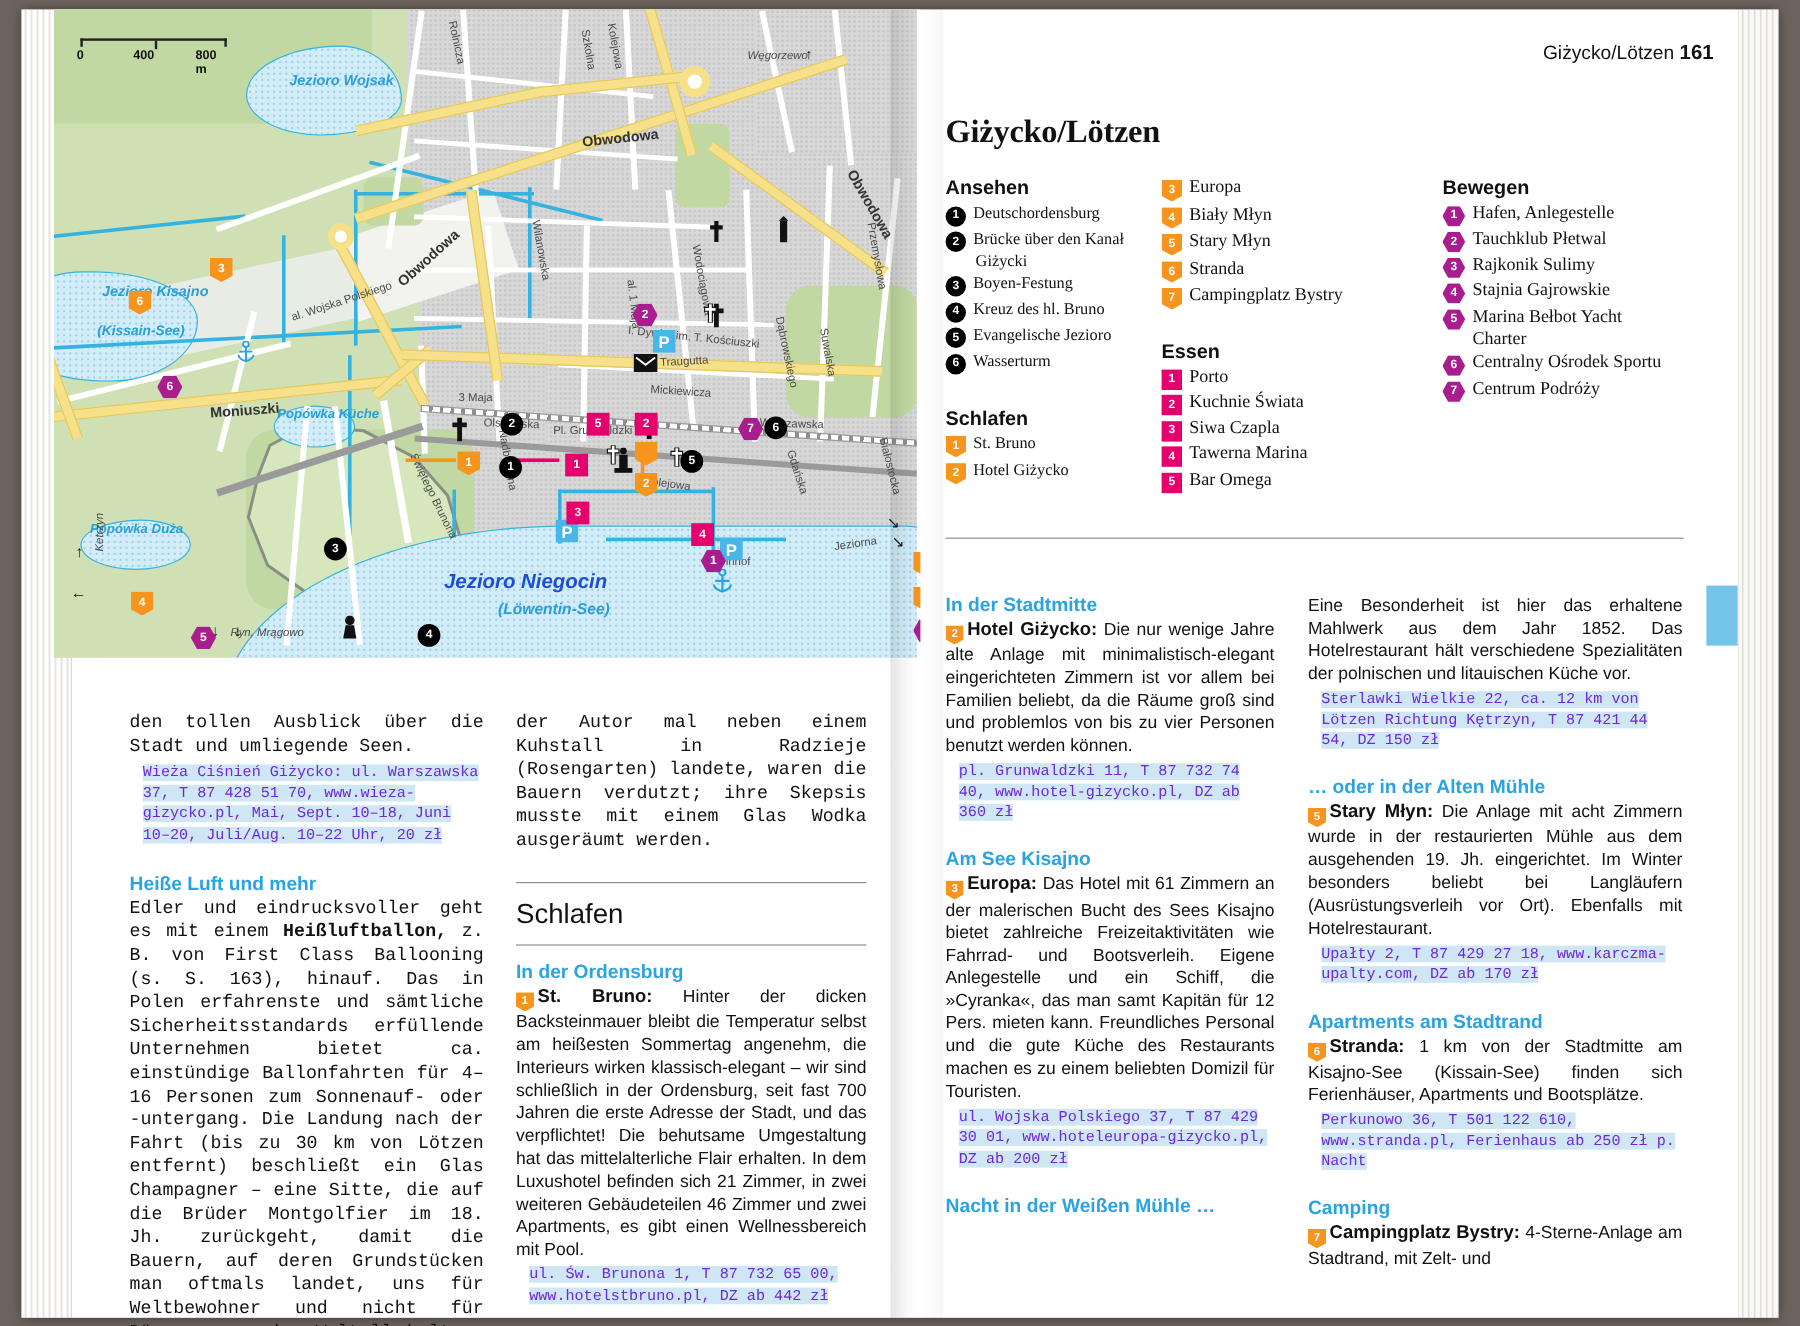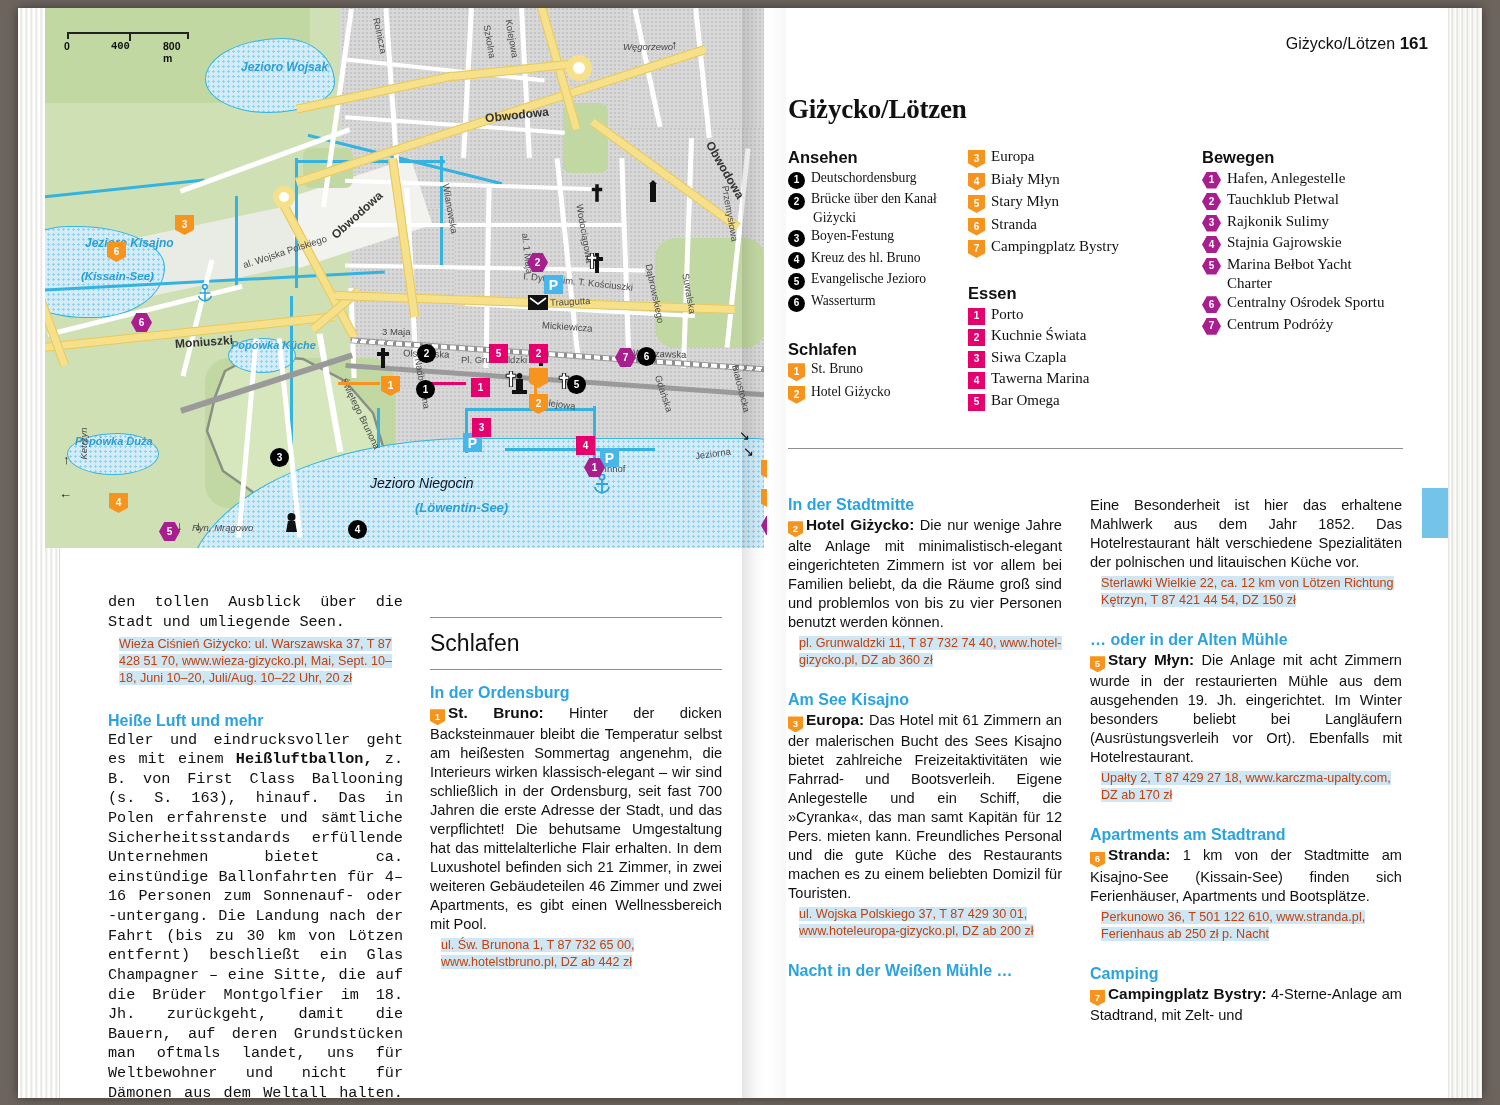--- a/index.html
+++ b/index.html
@@ -53,21 +53,21 @@
     background-image: radial-gradient(#8fd3ee 1px, transparent 1.2px);
     background-size: 5px 5px;
     border: 1.6px solid #35b3e0;
   }
   .road { position: absolute; background: #ffffff; }
   .road-y { position: absolute; background: #f6e08a; border-top:1px solid #e4c860; border-bottom:1px solid #e4c860;}
   .rail { position: absolute; background: #9a9a9a; }
   .rail2 { position:absolute; background: repeating-linear-gradient(90deg,#fff 0 6px,#8e8e8e 6px 9px); height:4px;}
   .waterline { position: absolute; background: #35b3e0; }
   .maplabel { position: absolute; font-family:"Liberation Sans",sans-serif; font-size: 10px; color: #3a3a3a; white-space: nowrap; }
-  .maplabel.big { font-size: 14px; font-weight: normal; color:#0f172a; font-style: italic;}
+  .maplabel.big { font-size: 17px; font-weight: bold; color:#1d4ed8; font-style: italic;}
   .maplabel.med { font-size: 12px; font-weight: bold; color:#2a9fd6; font-style: italic;}
   .maplabel.street { font-size:9.5px; color:#4a4a4a;}
   .maplabel.bold { font-weight: bold; font-size:12px; color:#333;}
 
   
   .scalebar { position:absolute; left:22px; top:24px; }
   .scalebar .bar { position:relative; width:122px; height:7px; border-left:2px solid #222; border-right:2px solid #222; border-top:2px solid #222;}
   .scalebar .tick { position:absolute; top:0; width:2px; height:7px; background:#222;}
   .scalebar .nums { position:relative; height:14px; margin-top:1px; }
   .scalebar .nums span { position:absolute; font-size:10.5px; font-weight:bold; color:#111; }
@@ -81,21 +81,21 @@
   .mk-orange { width:19px; height:20px; background:#f6941e;
                clip-path: polygon(0 0,100% 0,100% 74%,50% 100%,0 74%); }
   .mk-hex    { width:21px; height:19px; background:#a81e8f;
                clip-path: polygon(25% 0,75% 0,100% 50%,75% 100%,25% 100%,0 50%); }
 
   .poi { position:absolute; z-index:11; }
   .poi svg { display:block; }
   .col { position:absolute; }
   .body-serif { font-family:Liberation Mono, monospace; font-size:15.2px; line-height:1.29; color:#111; text-align:justify; }
   .body-sans  { font-family:"Liberation Sans", sans-serif; font-size:14.6px; line-height:1.3; color:#111; text-align:justify; }
-  .info { font-family:Liberation Sans, sans-serif; font-size:12.6px; line-height:1.36; color:#c2410c;padding-left:11px; }
+  .info { font-family:Liberation Mono, monospace; font-size:12.6px; line-height:1.36; color:#6d28d9;padding-left:11px; }
   .info span.hl { background:#cfe7f5; box-decoration-break: clone; -webkit-box-decoration-break: clone; }
   .sub { color:#2aa3e0; font-weight:bold; font-family:"Liberation Sans",sans-serif; font-size:16px; margin-bottom:1px; }
   .sec-h { font-family:"Liberation Sans",sans-serif; font-size:23px; color:#111; font-weight:normal; }
   .rule { border-top:1px solid #8e8e8e; }
 
   
   .folio { position:absolute; right:0; top:24px; font-family:"Liberation Sans",sans-serif; font-size:16px; color:#111; }
   .folio b { font-size:17px; }
   .page-title { font-family:"Liberation Serif", serif; font-weight:bold; font-size:27px; color:#111; letter-spacing:-0.2px;}
 
@@ -218,21 +218,21 @@
         <div class="rail" style="left:305px;top:344px;width:420px;height:6px;transform:rotate(4deg);"></div>
         <div class="rail2" style="left:306px;top:345px;width:418px;transform:rotate(4deg);"></div>
         <div class="rail" style="left:300px;top:370px;width:430px;height:5px;transform:rotate(4deg);"></div>
 
         <div class="scalebar">
           <div class="bar">
               <div class="tick" style="left:60px;"></div>
             </div>
           <div class="nums">
             <span style="left:-3px;">0</span>
-            <span style="left:44px;font-family:Liberation Mono, monospace;">400</span>
+            <span style="left:44px;">400</span>
             <span style="left:96px;">800 m</span>
           </div>
         </div>
 
         <div class="maplabel med" style="left:196px;top:52px;">Jezioro Wojsak</div>
         <div class="maplabel med" style="left:40px;top:228px;">Jezioro Kisajno</div>
         <div class="maplabel" style="left:36px;top:262px;color:#2a9fd6;font-style:italic;font-weight:bold;font-size:11.5px;">(Kissain-See)</div>
         <div class="maplabel big" style="left:325px;top:467px;">Jezioro Niegocin</div>
         <div class="maplabel" style="left:370px;top:492px;color:#2a9fd6;font-style:italic;font-weight:bold;font-size:13px;">(Löwentin-See)</div>
         <div class="maplabel" style="left:186px;top:331px;color:#2a9fd6;font-style:italic;font-weight:bold;font-size:11px;">Popówka Küche</div>
@@ -409,20 +409,21 @@
     </div>
 
     <div class="col" style="left:48px;top:585px;width:295px;">
       <div class="body-serif">den tollen Ausblick über die Stadt und umliegende Seen.</div>
       <div class="info" style="margin-top:4px;"><span class="hl">Wieża Ciśnień Giżycko: ul. Warszawska 37, T 87 428 51 70, www.wieza-gizycko.pl, Mai, Sept. 10–18, Juni 10–20, Juli/Aug. 10–22 Uhr, 20 zł</span></div>
       <div class="sub" style="margin-top:24px;">Heiße Luft und mehr</div>
       <div class="body-serif"><span>Edler und eindrucksvoller geht es mit einem </span><b>Heißluftballon,</b><span> z. B. von First Class Ballooning (s. S. 163), hinauf. Das in Polen erfahrenste und sämtliche Sicherheitsstandards erfüllende Unternehmen bietet ca. einstündige Ballonfahrten für 4–16 Personen zum Sonnenauf- oder -untergang. Die Landung nach der Fahrt (bis zu 30 km von Lötzen entfernt) beschließt ein Glas Champagner – eine Sitte, die auf die Brüder Montgolfier im 18. Jh. zurückgeht, damit die Bauern, auf deren Grundstücken man oftmals landet, uns für Weltbewohner und nicht für Dämonen aus dem Weltall halten. Denn als</span></div>
     </div>
 
     <div class="col" style="left:370px;top:585px;width:292px;">
+      <div class="body-serif">der Autor mal neben einem Kuhstall in Radzieje (Rosengarten) landete, waren die Bauern verdutzt; ihre Skepsis musste mit einem Glas Wodka ausgeräumt werden.</div>
       <div class="rule" style="margin-top:24px;"></div>
       <div class="sec-h" style="margin-top:12px;">Schlafen</div>
       <div class="rule" style="margin-top:12px;"></div>
       <div class="sub" style="margin-top:14px;">In der Ordensburg</div>
       <div class="body-sans">
         <span class="inlinebadge">1</span><b style="font-size:15.4px;">St. Bruno:</b><span> Hinter der dicken Backsteinmauer bleibt die Temperatur selbst am heißesten Sommertag angenehm, die Interieurs wirken klassisch-elegant – wir sind schließlich in der Ordensburg, seit fast 700 Jahren die erste Adresse der Stadt, und das verpflichtet! Die behutsame Umgestaltung hat das mittelalterliche Flair erhalten. In dem Luxushotel befinden sich 21 Zimmer, in zwei weiteren Gebäudeteilen 46 Zimmer und zwei Apartments, es gibt einen Wellnessbereich mit Pool.</span>
       </div>
       <div class="info" style="margin-top:3px;"><span class="hl">ul. Św. Brunona 1, T 87 732 65 00, www.hotelstbruno.pl, DZ ab 442 zł</span></div>
     </div>
   </div>

